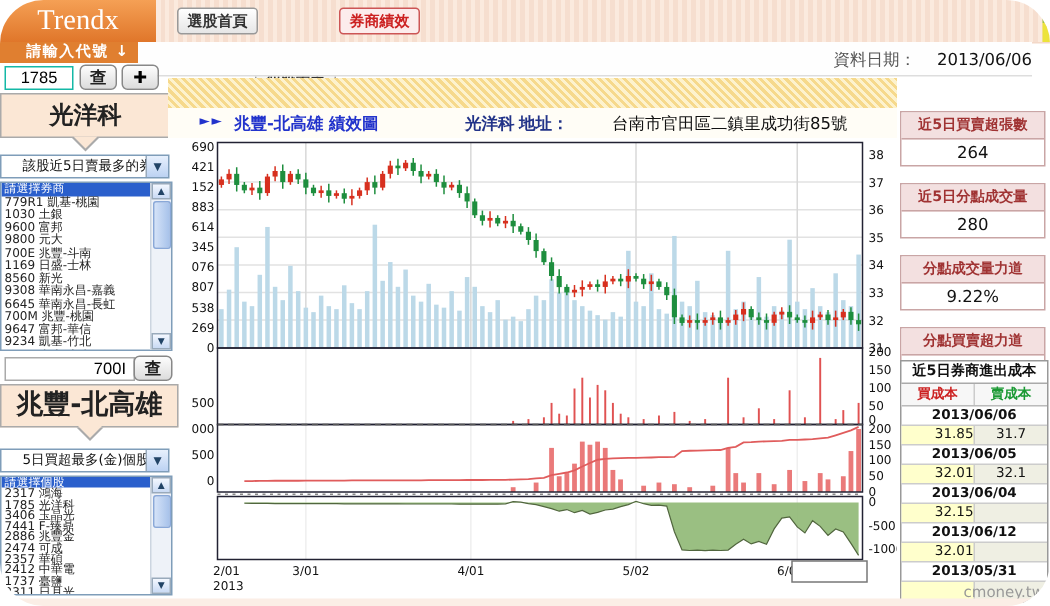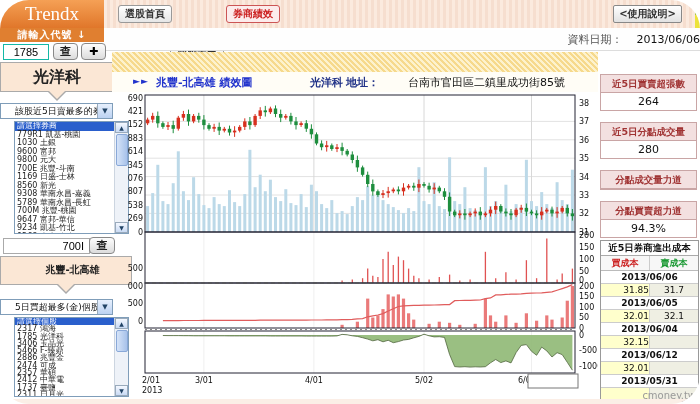--- a/index.html
+++ b/index.html
@@ -22,48 +22,48 @@
   .nav-btn.b2{left:66px;margin-top:40px;}
   .nav-btn.b3{left:122px;color:#cc2222;border-color:#cc5555;background:#fcecec;}
   .help-btn{position:absolute;right:18px;top:5px;height:18px;padding:0 5px;font-size:10px;
             font-weight:bold;color:#333;border:1px solid #888;border-radius:2px;
             background:linear-gradient(#fff,#e2e2e2);}
   .corner-strip{position:absolute;right:0;top:0;width:5px;height:28px;
                 background:linear-gradient(#9ec43f 0 55%,#ece33b 55% 100%);}
 
   .code-bar{position:absolute;left:0;top:28px;width:104px;height:14px;background:#e07f30;
             color:#fff;font-size:10px;font-weight:bold;text-align:center;line-height:14px;letter-spacing:1px;}
-  .daterow{position:absolute;left:104px;top:28px;width:596px;height:23px;background:#fefefe;
+  .daterow{position:absolute;left:92px;top:28px;width:596px;height:23px;background:#fefefe;
            border-bottom:1px solid #ddd;font-size:11px;line-height:23px;text-align:right;box-sizing:border-box;}
   .daterow .lbl{color:#555;margin-right:14px;}
   .daterow .val{color:#111;}
 
   
   .code-input{position:absolute;left:3px;top:44px;width:44px;height:14px;border:1px solid #14b8a6;
               font-size:11px;text-align:center;padding:0;}
   .q-btn{position:absolute;height:17px;font-size:11px;font-weight:bold;color:#222;
          border:1px solid #888;border-radius:4px;background:linear-gradient(#fdfdfd,#dcdcdc);padding:0;}
   .q1{left:53px;top:43px;width:25px;}
   .add-btn{position:absolute;left:81px;top:43px;width:25px;height:17px;font-size:11px;font-weight:bold;
            border:1px solid #888;border-radius:4px;background:linear-gradient(#fdfdfd,#dcdcdc);padding:0;}
   .bubble{position:absolute;background:#fbe7d5;border:1px solid #aaa;text-align:center;font-weight:bold;color:#222;}
   .bubble::before{content:"";position:absolute;left:50%;margin-left:-9px;bottom:-10px;
                   border:9px solid transparent;border-top-color:#aaa;border-bottom:0;}
   .bubble::after{content:"";position:absolute;left:50%;margin-left:-8px;bottom:-8px;
                  border:8px solid transparent;border-top-color:#fbe7d5;border-bottom:0;}
   .bub1{left:0;top:62px;width:112px;height:28px;font-size:16px;line-height:27px;}
-  .bub2{left:0;top:256px;width:117px;height:27px;font-size:10px;line-height:26px;padding-left:13px;}
+  .bub2{left:0;top:256px;width:117px;height:27px;font-size:18px;line-height:26px;}
   .dd{position:absolute;height:16px;border:1px solid #7f9db9;background:#fff;font-size:9px;
       line-height:15px;padding-left:14px;box-sizing:border-box;}
   .dd1{left:0;top:103px;width:113px;}
   .dd2{left:0;top:299px;width:113px;}
   .dd-arrow{position:absolute;right:0;top:0;width:14px;height:100%;
             background:linear-gradient(#e7f0fd,#bcd2f2);border-left:1px solid #9ab;
             color:#246;font-size:7px;text-align:center;line-height:14px;}
-  .list{position:absolute;border:1px solid #7f9db9;background:#fff;margin-left:14px;}
+  .list{position:absolute;border:1px solid #7f9db9;background:#fff;}
   .list1{left:0;top:121px;width:113px;height:111px;}
   .list2{left:0;top:317px;width:113px;height:78px;}
   .items{position:absolute;left:0;top:0;right:13px;bottom:0;overflow:hidden;font-size:8px;color:#222;}
   .li{height:8.5px;line-height:8.5px;white-space:nowrap;padding-left:2px;}
   .list2 .li{height:7.3px;line-height:7.3px;}
   .li.sel{background:#2a5fcc;color:#fff;}
   .vscroll{position:absolute;right:0;top:0;bottom:0;width:13px;background:#eef2f8;border-left:1px solid #ccd5e0;}
   .sb-btn{position:absolute;left:0;width:13px;height:11px;box-sizing:border-box;
           background:linear-gradient(#f4f8ff,#c9daf4);border:1px solid #9ab;
           font-size:6px;color:#246;text-align:center;line-height:9px;}
@@ -108,21 +108,20 @@
 </style>
 </head>
 <body>
 
 <div class="app">
   <div class="logo">Trendx</div>
   <div class="nav">
     <button class="btn nav-btn b1">選股首頁</button>
     <button class="btn nav-btn b2">個股主力</button>
     <button class="btn nav-btn b3">券商績效</button>
-    <button class="btn help-btn">&lt;使用說明&gt;</button>
   </div>
   <div class="corner-strip"></div>
 
   <div class="code-bar">請輸入代號 ↓</div>
   <div class="daterow">
     <span class="lbl">資料日期：</span><span class="val">2013/06/06</span>
   </div>
 
   <input class="code-input" value="1785" style="">
   <button class="btn q-btn q1">查</button>
@@ -138,21 +137,21 @@
     <div class="items" id="broker-items">
         <div class="li sel">請選擇券商</div>
         <div class="li">779R1 凱基-桃園</div>
         <div class="li">1030 土銀</div>
         <div class="li">9600 富邦</div>
         <div class="li">9800 元大</div>
         <div class="li">700E 兆豐-斗南</div>
         <div class="li">1169 日盛-士林</div>
         <div class="li">8560 新光</div>
         <div class="li">9308 華南永昌-嘉義</div>
-        <div class="li">5789 華南永昌-長虹</div>
+        <div class="li">6645 華南永昌-長虹</div>
         <div class="li">700M 兆豐-桃園</div>
         <div class="li">9647 富邦-華信</div>
         <div class="li">9234 凱基-竹北</div>
         <div class="li">9268 大慶-台南</div>
       </div>
     <div class="vscroll">
       <div class="sb-btn sb-up">▲</div>
       <div class="sb-thumb t1"></div>
       <div class="sb-btn sb-down">▼</div>
     </div>
@@ -166,21 +165,21 @@
   <div class="dd dd2">
     <span>5日買超最多(金)個股</span>
     <span class="dd-arrow">▼</span>
   </div>
   <div class="list list2">
     <div class="items" id="stock-items">
         <div class="li sel">請選擇個股</div>
         <div class="li">2317 鴻海</div>
         <div class="li">1785 光洋科</div>
         <div class="li">3406 玉晶光</div>
-        <div class="li">5466 F-臻鼎</div>
+        <div class="li">7441 F-臻鼎</div>
         <div class="li">2886 兆豐金</div>
         <div class="li">2474 可成</div>
         <div class="li">2357 華碩</div>
         <div class="li">2412 中華電</div>
         <div class="li">1737 臺鹽</div>
         <div class="li">2311 日月光</div>
       </div>
     <div class="vscroll">
       <div class="sb-btn sb-up">▲</div>
       <div class="sb-thumb t2"></div>
@@ -592,20 +591,21 @@
       <div class="statbox">
         <div class="stat-h">近5日買賣超張數</div>
         <div class="stat-v">264</div>
       </div>
       <div class="statbox">
         <div class="stat-h">近5日分點成交量</div>
         <div class="stat-v">280</div>
       </div>
       <div class="statbox">
         <div class="stat-h">分點成交量力道</div>
+        <div class="stat-v">9.22%</div>
       </div>
       <div class="statbox">
         <div class="stat-h">分點買賣超力道</div>
         <div class="stat-v">94.3%</div>
       </div>
     </div>
 
   <div class="cost-table" id="cost-table">
     <div class="ctt-title">近5日券商進出成本</div>
     <div class="ctt-cols">

